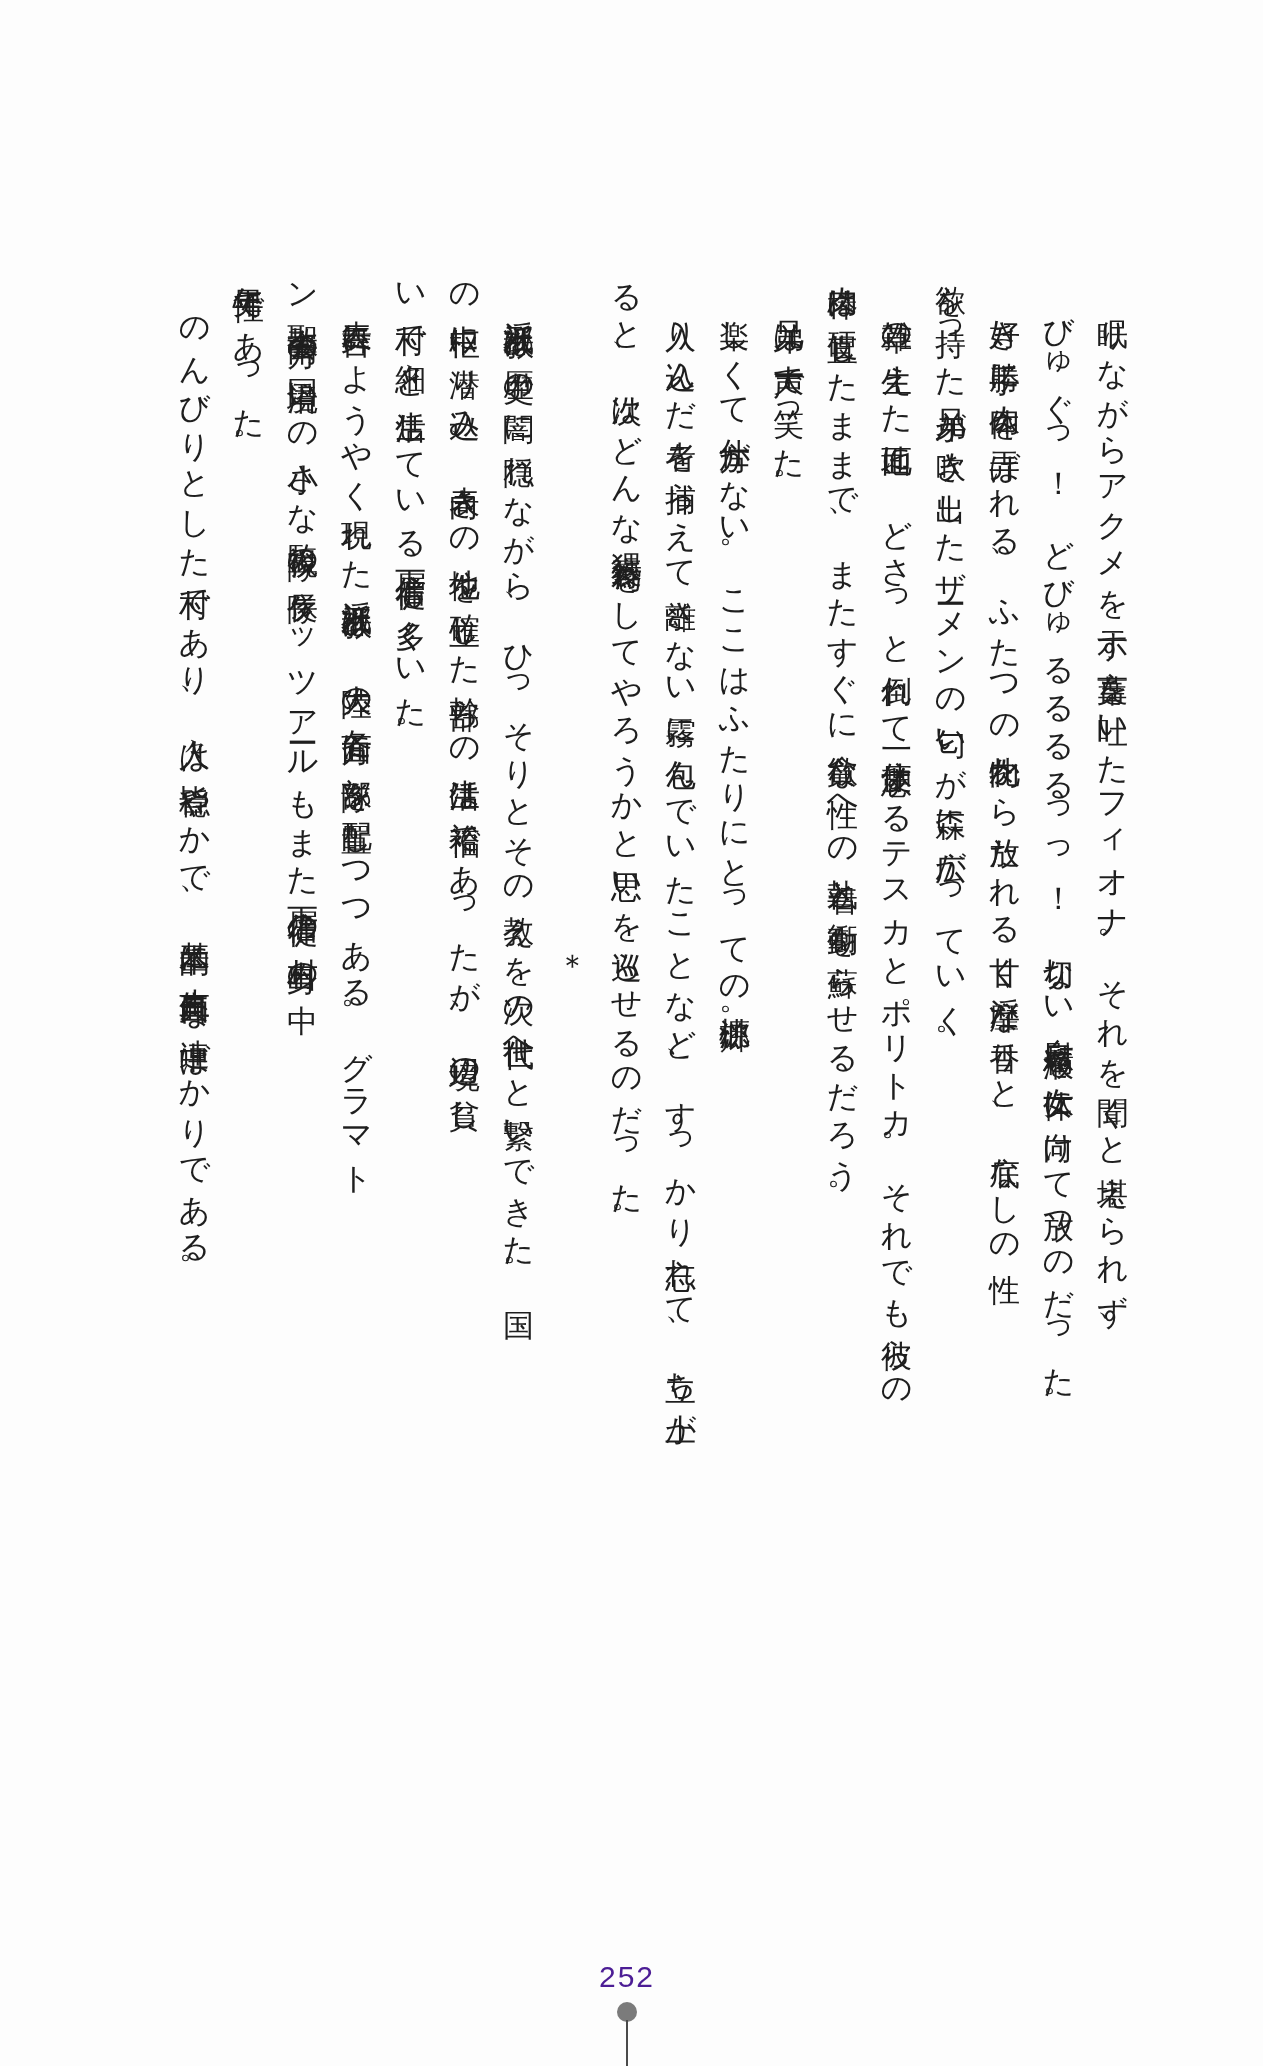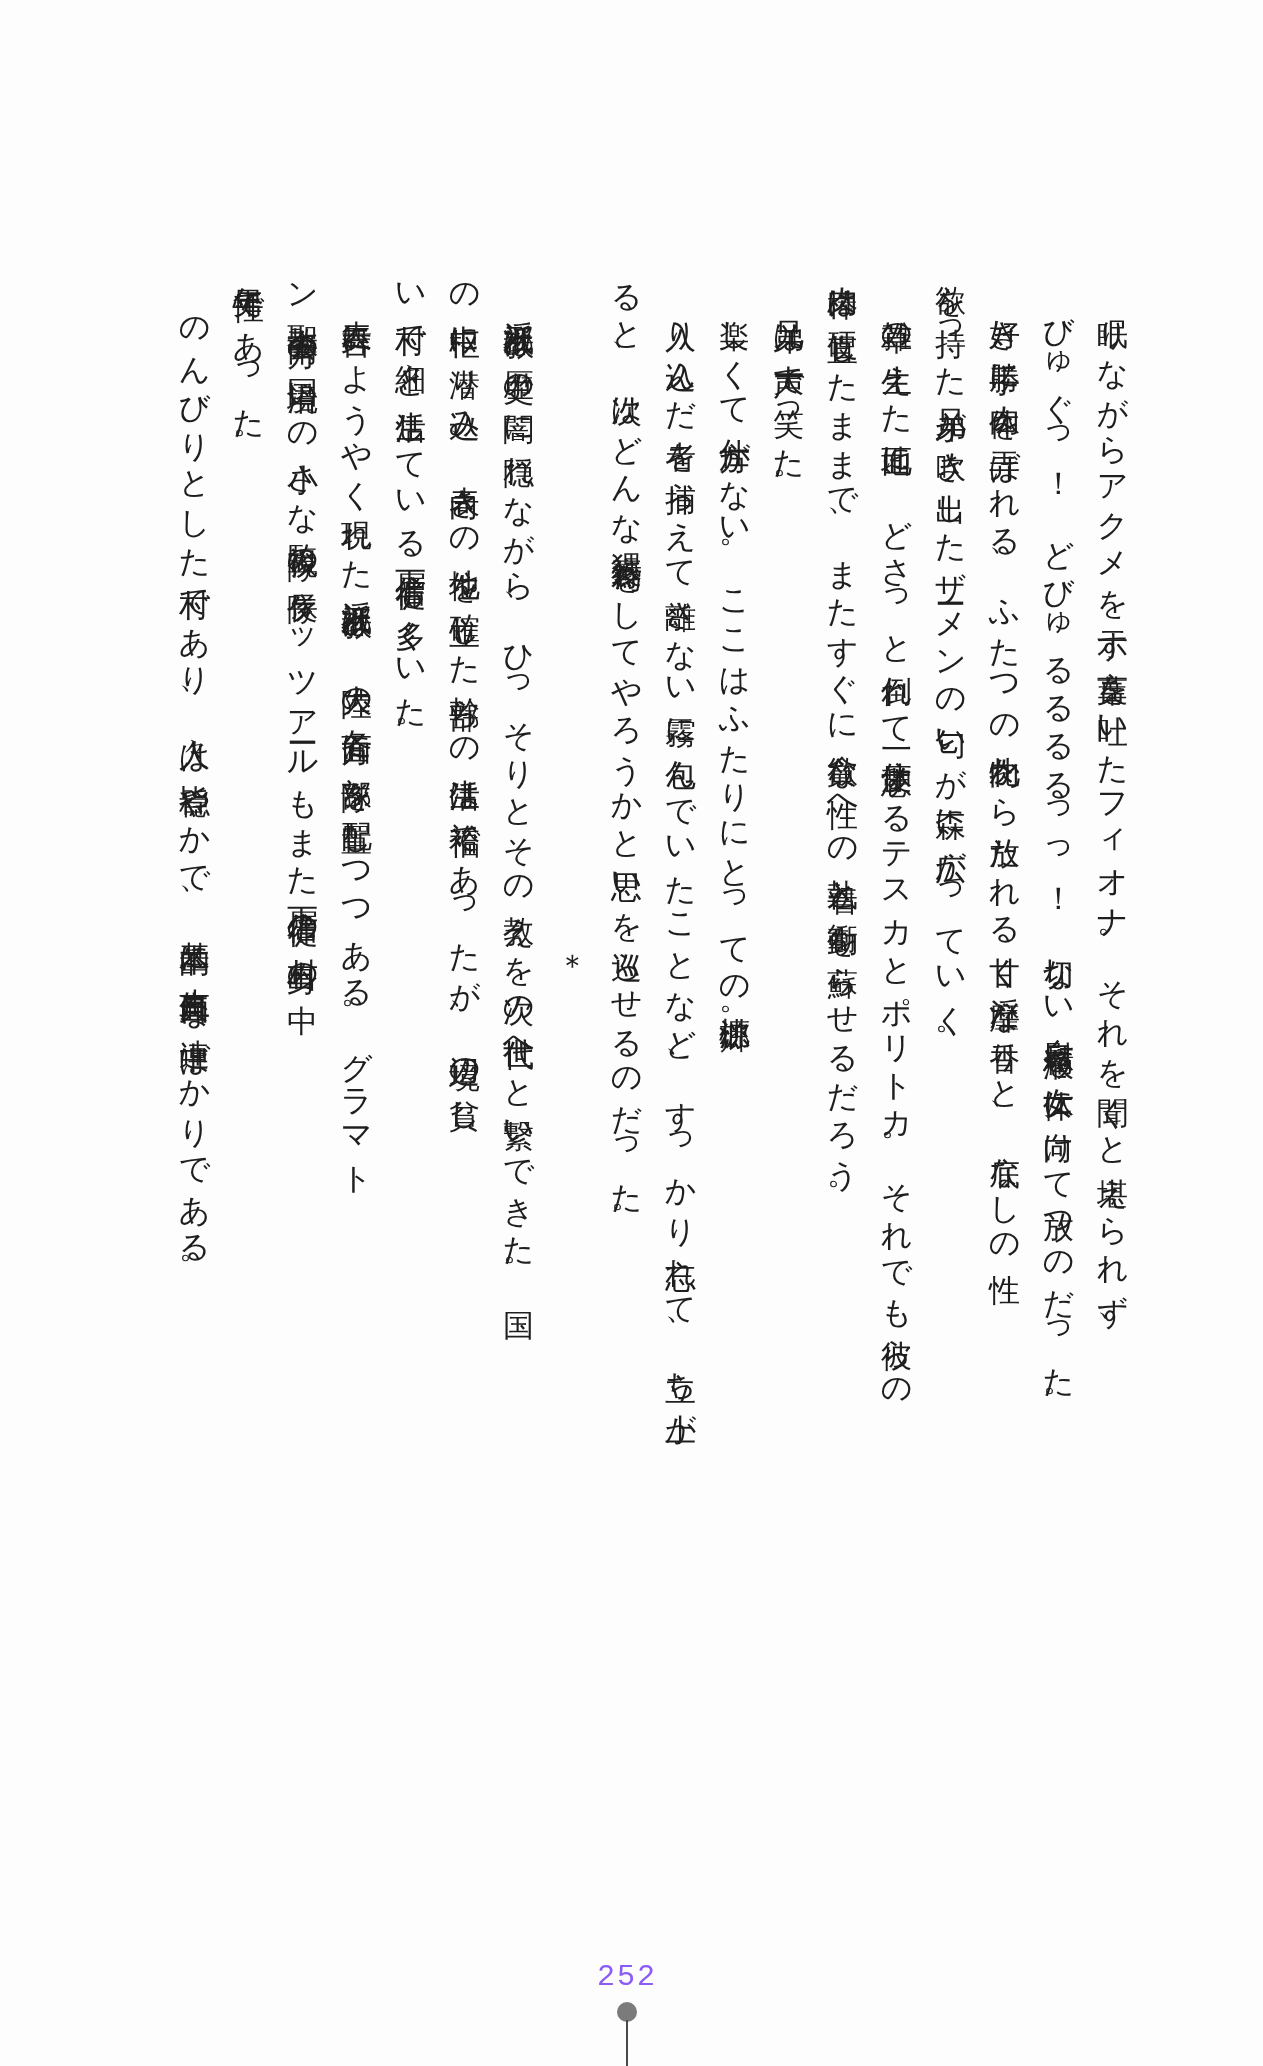--- a/index.html
+++ b/index.html
@@ -41,25 +41,25 @@
   .footer{
     position:absolute;
     left:0;top:0;width:0;height:0;
   }
   .page-number{
     position:absolute;
     left:572px;
     top:1960px;
     width:110px;
     text-align:center;
-    font-family:Liberation Mono, monospace;
+    font-family:Liberation Sans, sans-serif;
     font-weight:normal;
     font-size:30px;
     letter-spacing:2px;
-    color:#8b5cf6;
+    color:#4c1d95;
   }
   .footer-circle{
     position:absolute;
     left:617px;
     top:2002px;
     width:20px;
     height:20px;
     border-radius:50%;
     background:#7b7b7b;
   }

